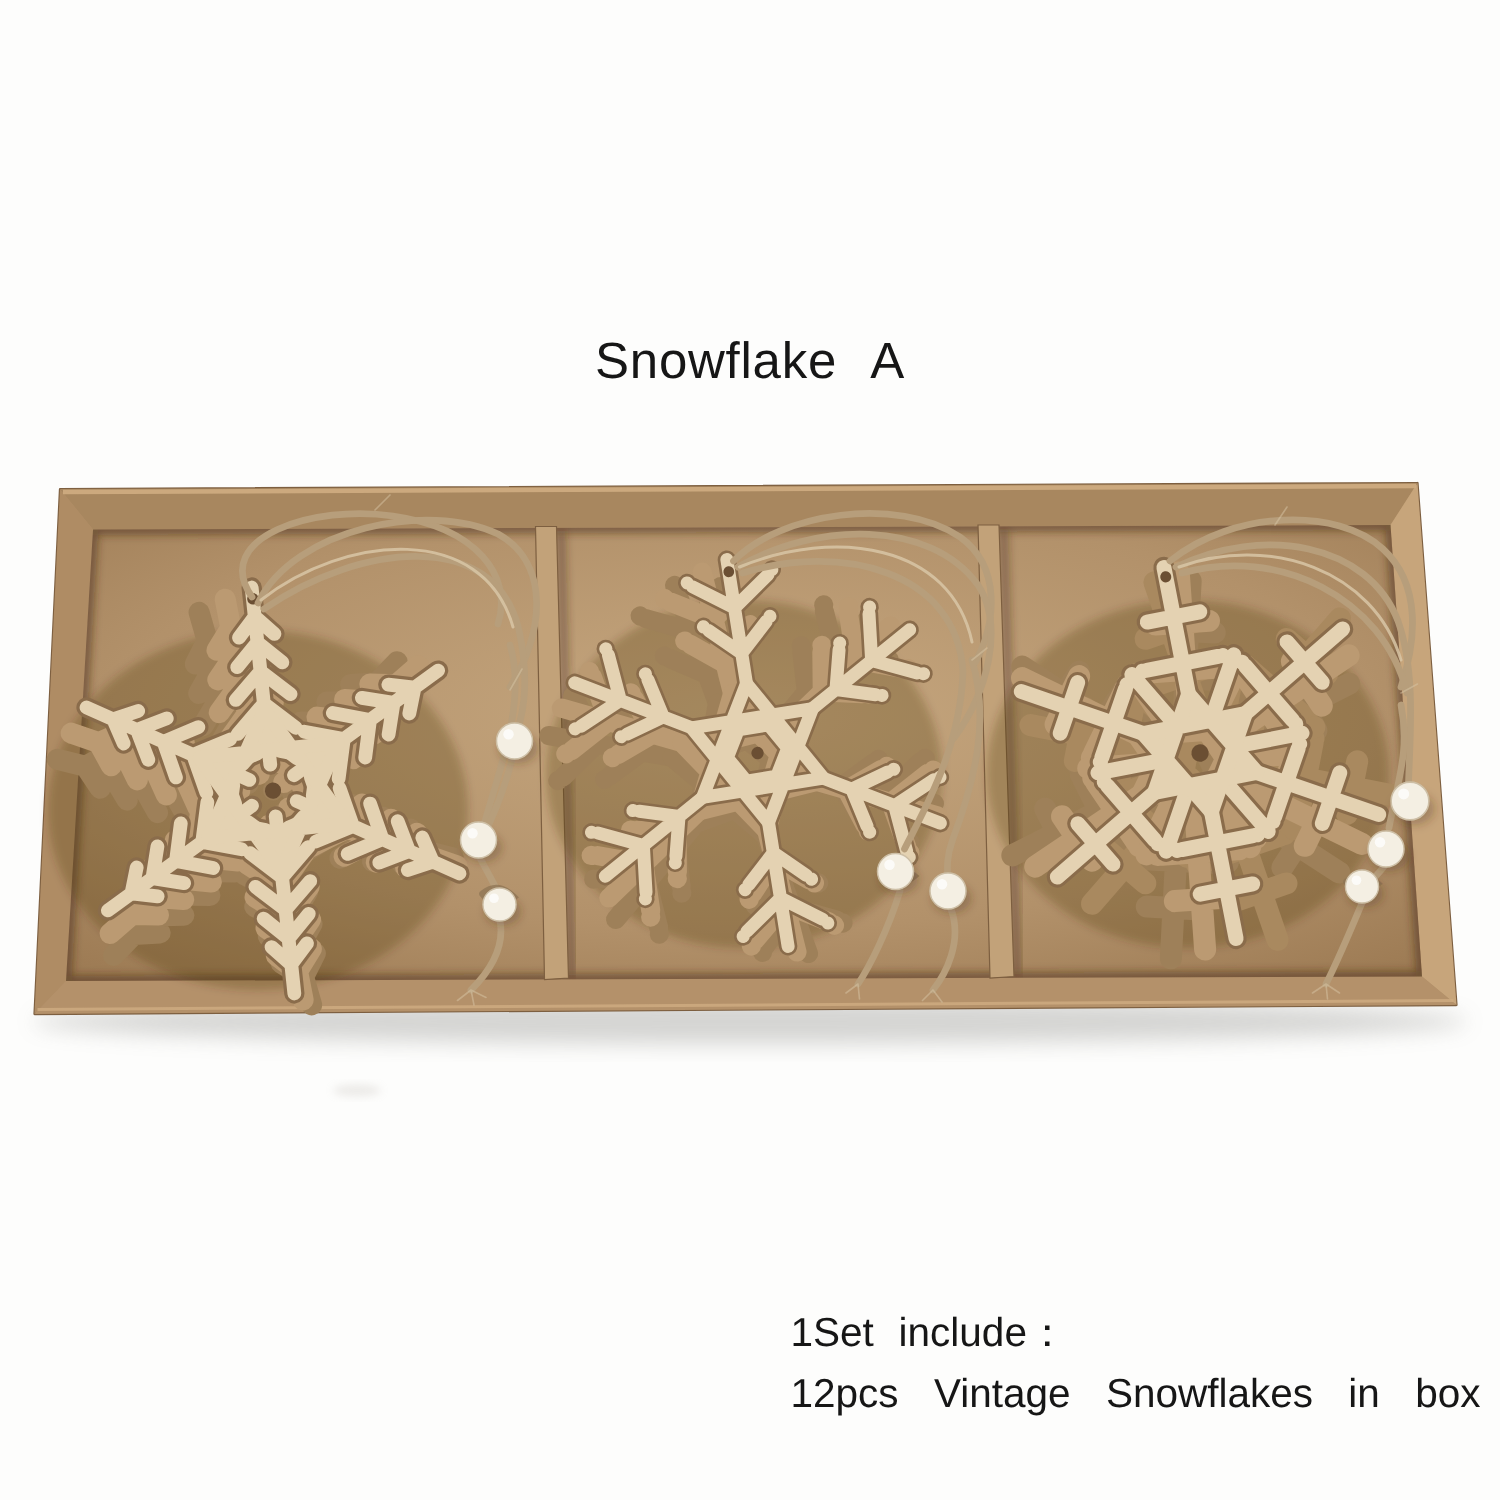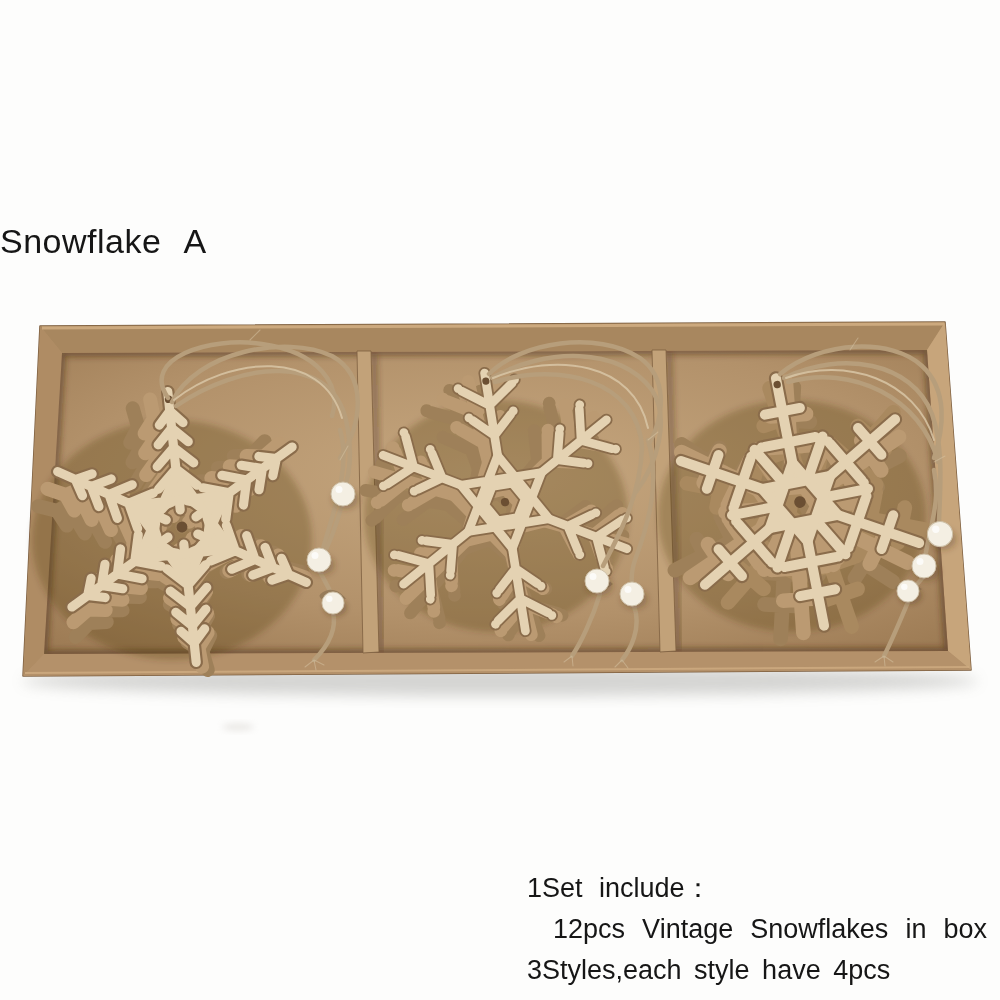--- a/index.html
+++ b/index.html
@@ -8,26 +8,26 @@
     --wall-bottom:#b4916a; --wall-hi:#cfad82; --seam:#7d5f40;
     --floor-hi:#c6a77f; --floor:#b2916a; --floor-dk:#9c7a53; --divider:#c2a279;
     --wood-light:#e4d2b2; --wood-dark:#8a6c4b; --wood-stack:#9e8059; --wood-stack2:#bb9a72;
     --twine:#b79e7b; --twine-light:#d8c6a6; --twine-dark:#8d7454;
     --bead:#f4efe3; --shadow:#8a8a86;
   }
   html,body{margin:0;padding:0;background:#fff;}
   .stage{position:relative;width:1000px;height:1000px;background:var(--bg);overflow:hidden;
          font-family:"Liberation Sans", sans-serif;}
   .stage svg{position:absolute;left:0;top:0;}
-  .title{position:absolute;left:0;right:0;top:222px;color:var(--ink);
+  .title{position:absolute;left:0;right:0;top:222px;text-align:center;color:var(--ink);
          font-size:34px;letter-spacing:.5px;word-spacing:14px;white-space:pre;}
   .info{position:absolute;left:527px;top:868px;width:460px;color:var(--ink);
         font-size:27px;line-height:41px;}
   .info .l1{word-spacing:9px;}
-  .info .l2{text-align:justify;text-align-last:justify;word-spacing:2px;margin-left:26px;}
+  .info .l2{text-align:justify;text-align-last:justify;word-spacing:2px;}
   .info .l3{word-spacing:5px;}
   
   .box-base{fill:var(--wall);stroke:var(--seam);stroke-width:1.5;stroke-linejoin:round;}
   .wall-top{fill:var(--wall-top);} .wall-left{fill:var(--wall-left);}
   .wall-right{fill:var(--wall-right);} .wall-bottom{fill:var(--wall-bottom);}
   .floor{fill:url(#gFloor);}
   .divider{fill:var(--divider);stroke:var(--seam);stroke-width:.8;}
   .hi{stroke:var(--wall-hi);fill:none;}
   .innershadow{stroke:rgba(66,43,20,.55);stroke-width:7;fill:none;filter:url(#soft);}
   .castshadow{stroke:rgba(66,43,20,.4);stroke-width:6;fill:none;filter:url(#soft);}
@@ -236,15 +236,14 @@
       <use href="#bead" transform="translate(924,566)"></use>
       <use href="#bead" transform="translate(908,591) scale(.92)"></use>
     </g>
   </svg>
 
   <div class="title">Snowflake A</div>
 
   <div class="info">
     <div class="l1">1Set include：</div>
     <div class="l2">12pcs Vintage Snowflakes in box</div>
-    <div class="l3">3Styles,each style have 4pcs</div>
   </div>
 </div>
 
 </body></html>

